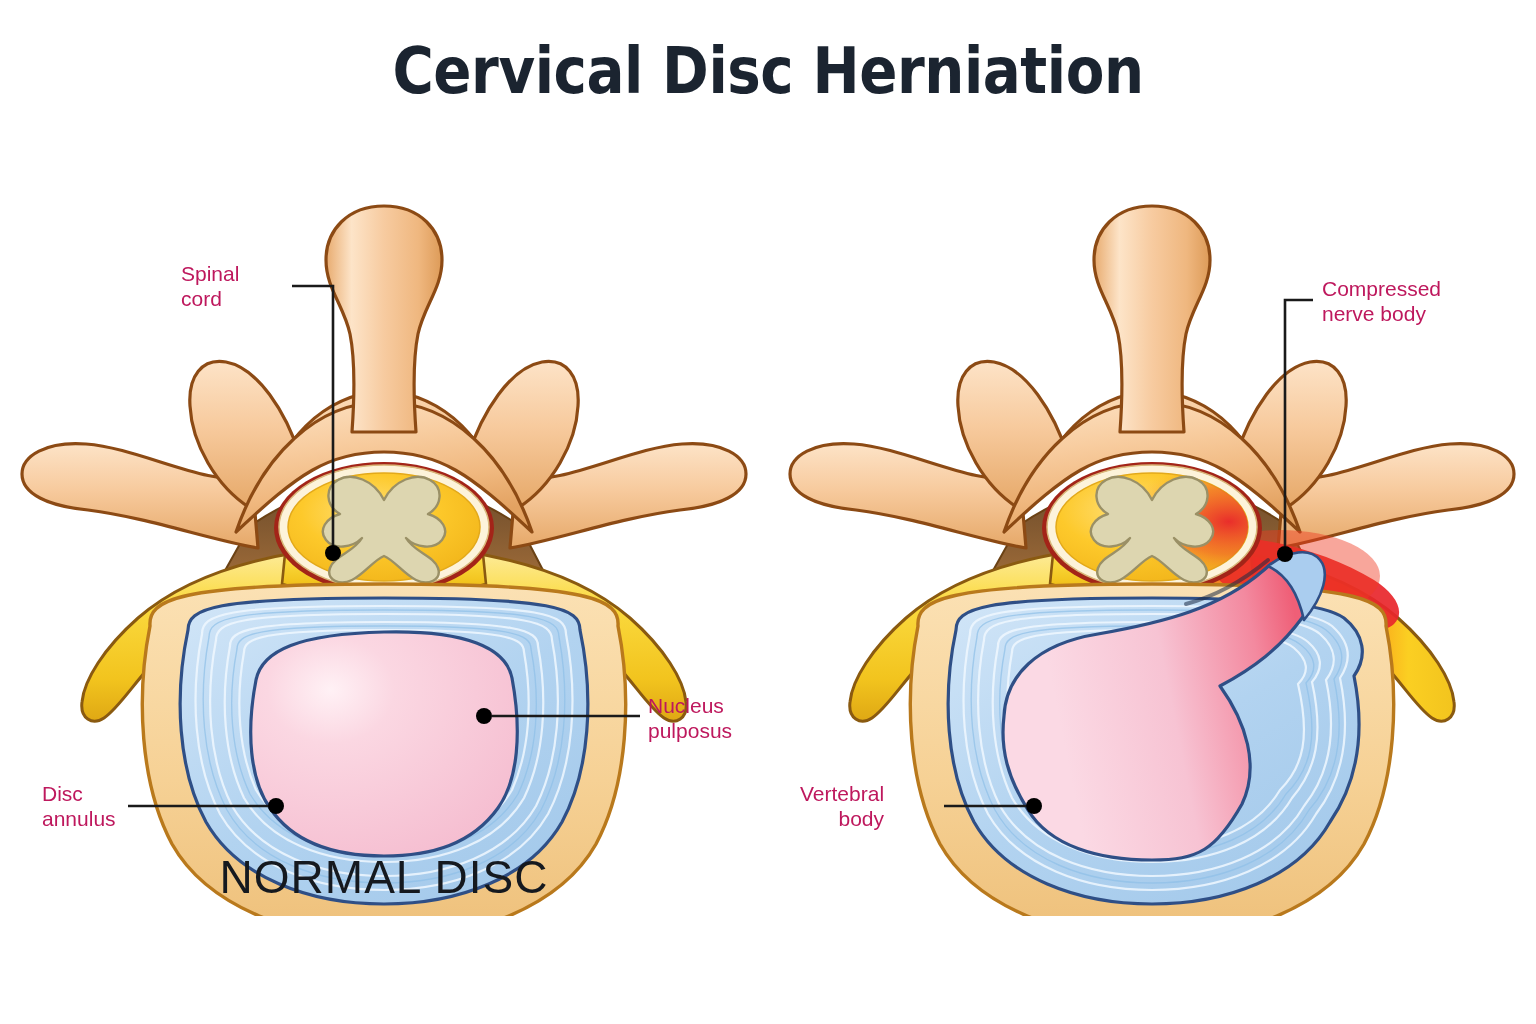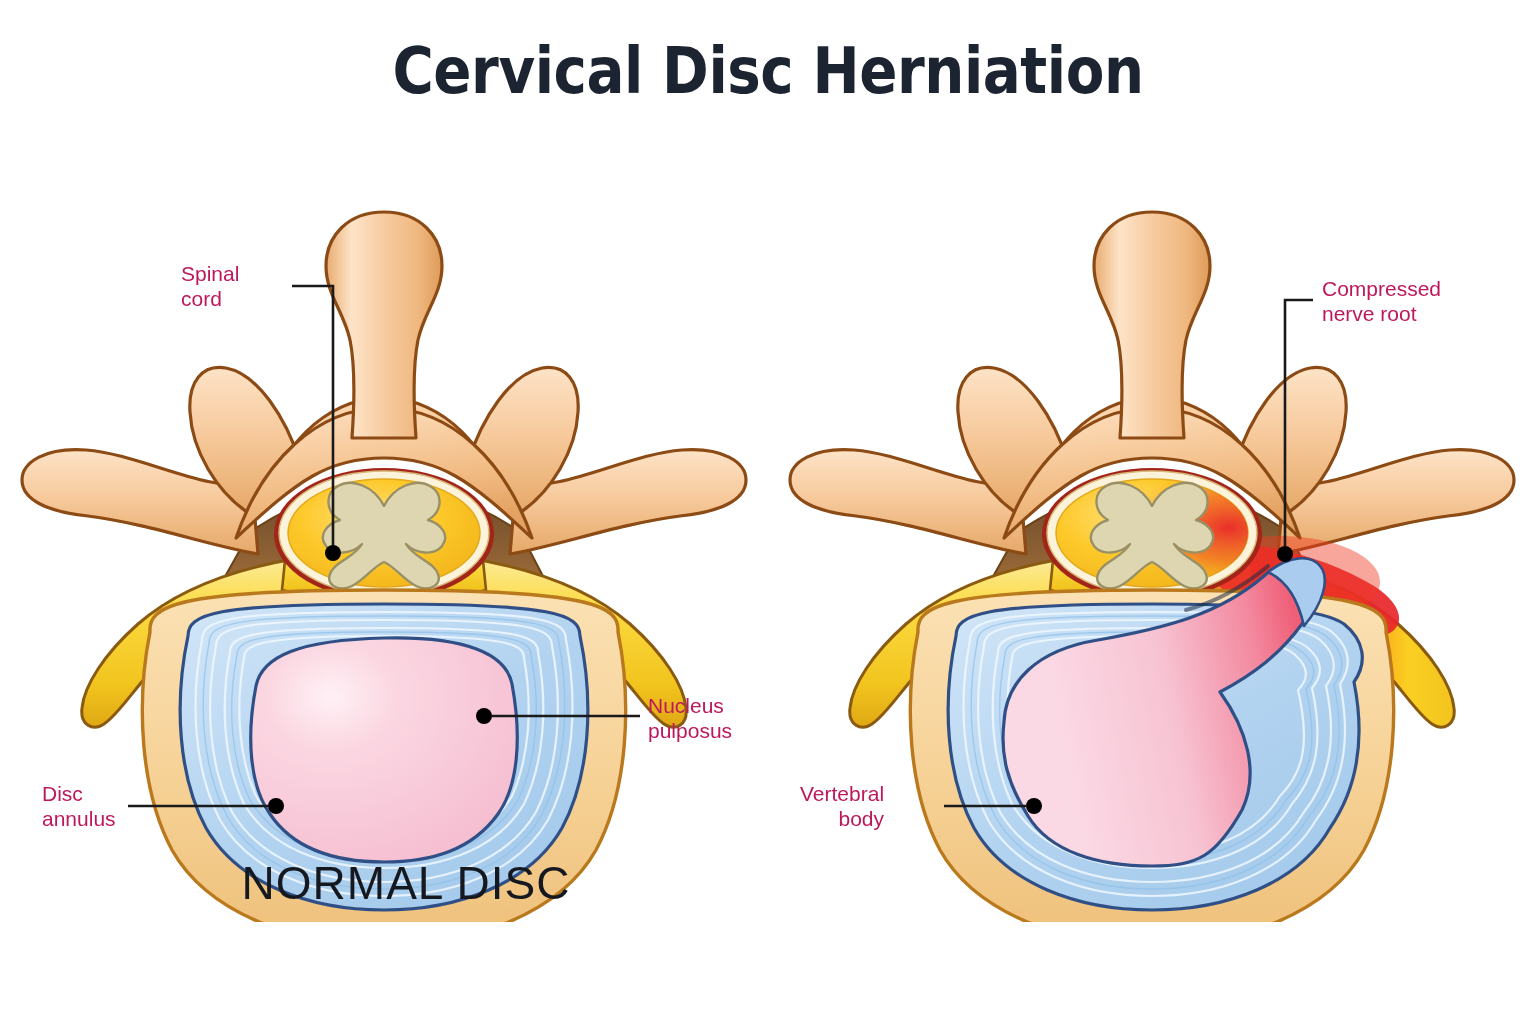--- a/index.html
+++ b/index.html
@@ -19,21 +19,21 @@
     text-align:center;
     font-size:64px;
     font-weight:700;
     letter-spacing:-0.5px;
     color:#1b2430;
     font-family:"DejaVu Sans","Liberation Sans",sans-serif;
     transform:scaleX(0.88);
     transform-origin:50% 50%;
   }
 
-  .panel{position:absolute;top:162px;height:790px;padding-left:44px;}
+  .panel{position:absolute;top:156px;height:790px;}
   #panel-normal{left:0;width:768px;}
   #panel-herniated{left:768px;width:768px;}
 
   .panel-caption{
     position:absolute;
     bottom:42px;left:0;width:100%;
     text-align:center;
     font-size:46px;
     font-weight:400;
     letter-spacing:1px;
@@ -346,18 +346,18 @@
   <div class="lbl" id="lbl-spinal-cord">Spinal
 cord</div>
 
   <div class="lbl" id="lbl-nucleus">Nucleus
 pulposus</div>
 
   <div class="lbl" id="lbl-disc-annulus">Disc
 annulus</div>
 
   <div class="lbl" id="lbl-compressed">Compressed
-nerve root</div>
+nerve body</div>
 
   <div class="lbl" id="lbl-vertebral">Vertebral
 body</div>
 
 </div>
 
 </body></html>

